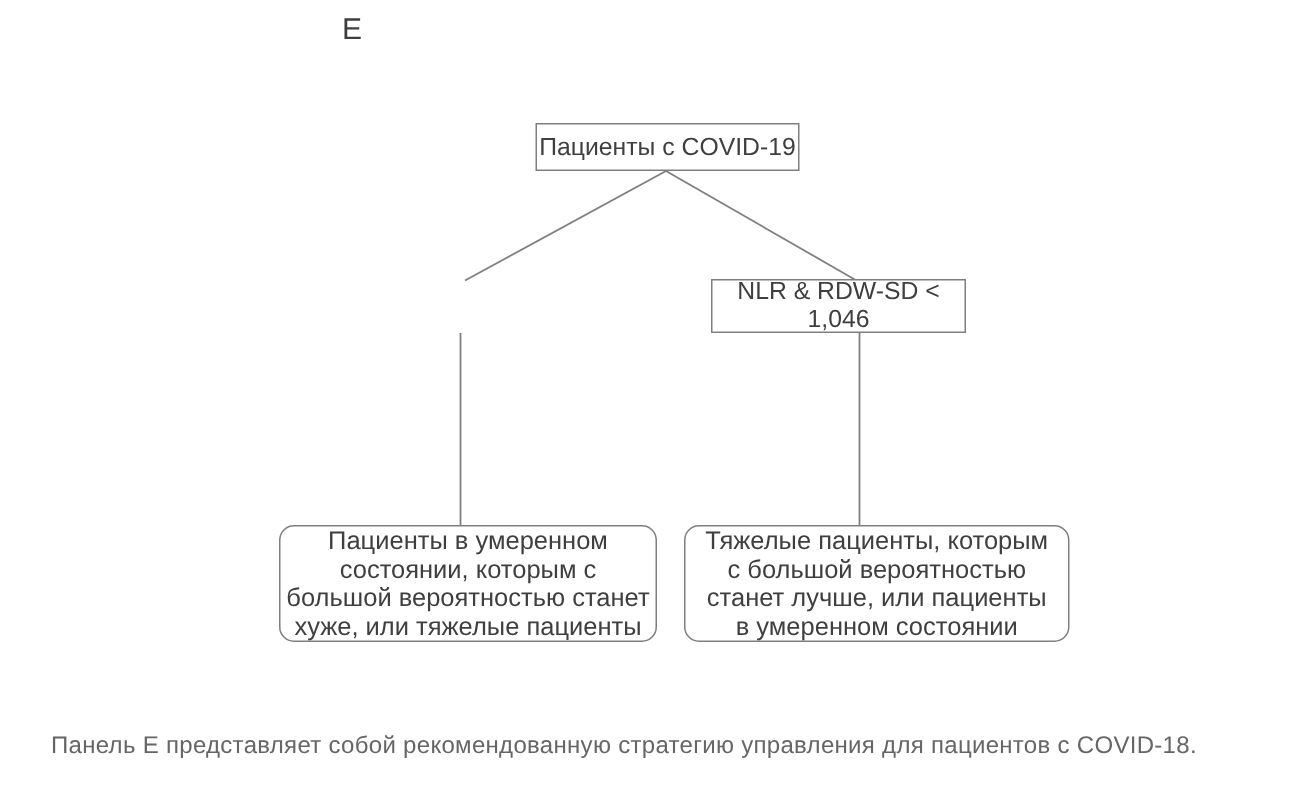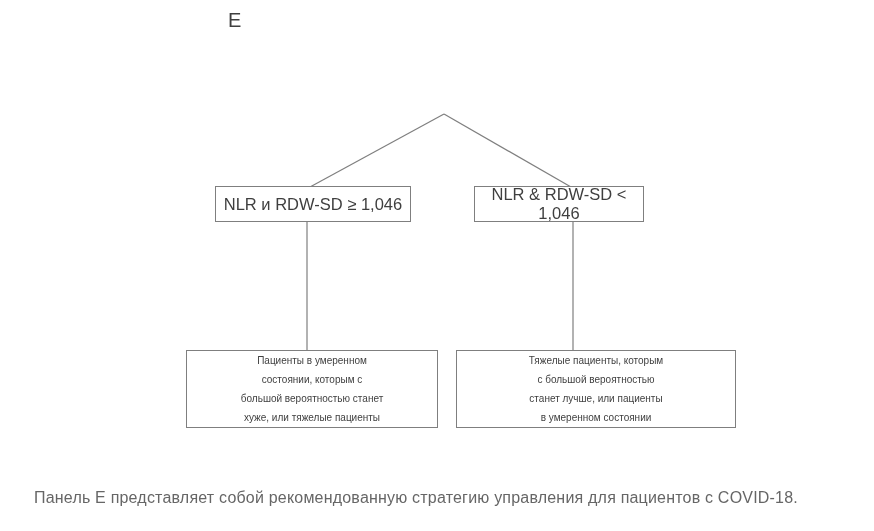--- a/index.html
+++ b/index.html
@@ -23,44 +23,44 @@
     position:absolute;
     border:1px solid var(--box-border);
     color:var(--box-text);
     background:var(--bg);
     display:flex;align-items:center;justify-content:center;
     text-align:center;
   }
   .node-root{left:357px;top:82px;width:176px;height:32px;font-size:16.5px;}
   .node-cond-left{left:215px;top:186px;width:196px;height:36px;font-size:16.5px;}
   .node-cond-right{left:474px;top:186px;width:170px;height:36px;font-size:16.5px;}
-  .node-outcome{height:78px;font-size:10px;line-height:19px;white-space:pre-line;}
+  .node-outcome{height:78px;font-size:17px;line-height:19px;white-space:pre-line;border-radius:10px;}
   .node-out-left{left:186px;top:350px;width:252px;}
-  .node-out-right{left:456px;top:350px;width:280px;}
+  .node-out-right{left:456px;top:350px;width:257px;}
   .caption{
     position:absolute;left:34px;top:489px;width:830px;
     font-size:16px;color:var(--caption);letter-spacing:0.2px;
   }
 </style>
 </head>
 <body>
 
 <div class="stage">
 
   <div class="panel-label">E</div>
 
   <svg class="connectors" width="874" height="531" viewBox="0 0 874 531">
     <line x1="444" y1="114" x2="310" y2="187"></line>
     <line x1="444" y1="114" x2="571" y2="187"></line>
     <line x1="307" y1="222" x2="307" y2="351"></line>
     <line x1="573" y1="222" x2="573" y2="351"></line>
   </svg>
 
+  <div class="node node-root">Пациенты с COVID-19</div>
 
-  <div class="node node-cond-left">NLR и RDW-SD ≥ 1,046</div>
 
   <div class="node node-cond-right">NLR &amp; RDW-SD &lt; 1,046</div>
 
   <div class="node node-outcome node-out-left">Пациенты в умеренном
 состоянии, которым с
 большой вероятностью станет
 хуже, или тяжелые пациенты</div>
 
   <div class="node node-outcome node-out-right">Тяжелые пациенты, которым
 с большой вероятностью

